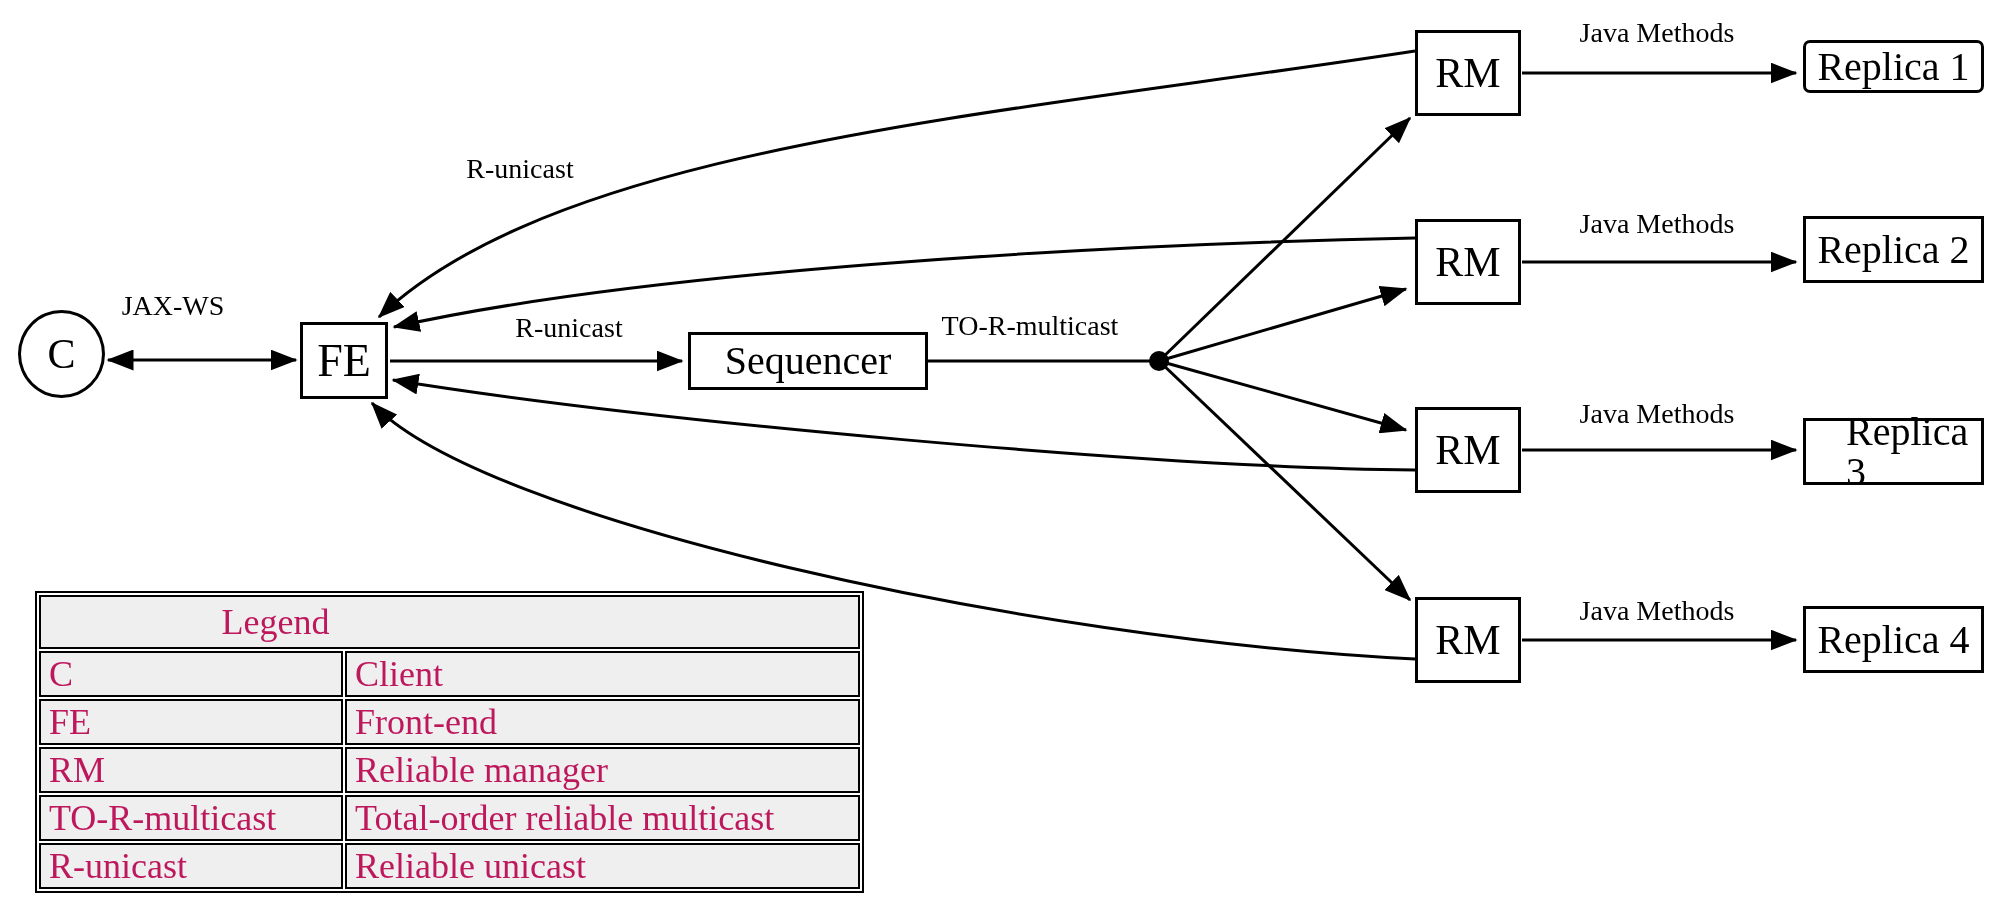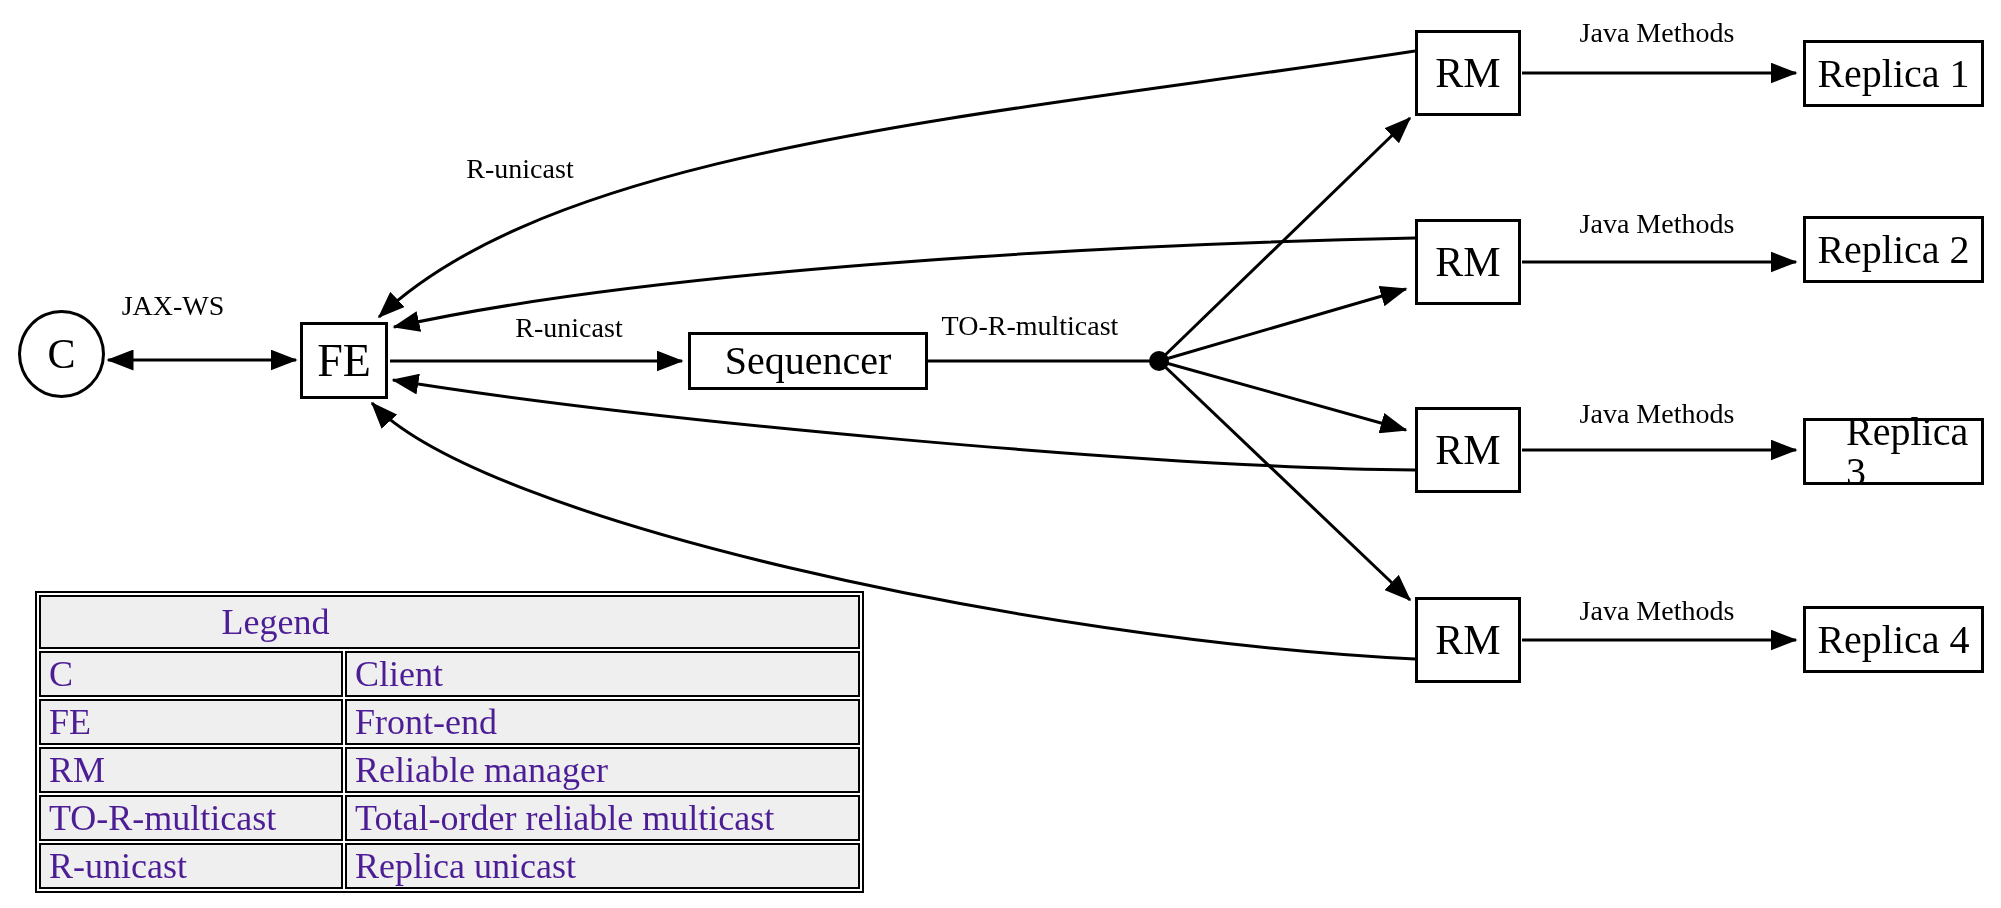--- a/index.html
+++ b/index.html
@@ -19,21 +19,21 @@
   .node.ellipse{border-radius:50%;}
   .node.wide{font-size:40px;}
   .edge-label{
     position:absolute;z-index:2;white-space:nowrap;
     font-size:28px;line-height:1;transform:translateX(-50%);
   }
   table.legend{
     position:absolute;left:35px;top:591px;z-index:4;
     border-collapse:separate;border-spacing:2px;
     border:2px solid #000;background:#fff;
-    font-size:36px;color:#4c1d95;
+    font-size:36px;color:#be185d;
   }
   table.legend td{
     border:2px solid #000;background:#efefef;
     padding:0 0 0 8px;vertical-align:middle;
   }
   td.hdr{height:50px;padding:0;}
   td.hdr span{display:block;width:56%;text-align:center;}
   td.term{width:292px;height:41px;}
   td.defn{width:503px;height:41px;}
 </style>
@@ -95,21 +95,21 @@
   <div class="node" style="left:1415px;top:219px;width:106px;height:86px;">
     <span>RM</span>
   </div>
   <div class="node" style="left:1415px;top:407px;width:106px;height:86px;">
     <span>RM</span>
   </div>
   <div class="node" style="left:1415px;top:597px;width:106px;height:86px;">
     <span>RM</span>
   </div>
 
-  <div class="node wide" style="left:1803px;top:40px;width:181px;height:67px;">
+  <div class="node wide" style="left:1803px;top:40px;width:181px;height:53px;border-radius:7px;">
     <span>Replica 1</span>
   </div>
   <div class="node wide" style="left:1803px;top:216px;width:181px;height:67px;">
     <span>Replica 2</span>
   </div>
   <div class="node wide" style="left:1803px;top:418px;width:181px;height:67px;padding-left:40px;">
     <span>Replica 3</span>
   </div>
   <div class="node wide" style="left:1803px;top:606px;width:181px;height:67px;">
     <span>Replica 4</span>
@@ -142,18 +142,18 @@
       <tr>
         <td class="term">RM</td>
         <td class="defn">Reliable manager</td>
       </tr>
       <tr>
         <td class="term">TO-R-multicast</td>
         <td class="defn">Total-order reliable multicast</td>
       </tr>
       <tr>
         <td class="term">R-unicast</td>
-        <td class="defn">Replica unicast</td>
+        <td class="defn">Reliable unicast</td>
       </tr>
     </tbody>
   </table>
 
 </div>
 
 </body></html>

